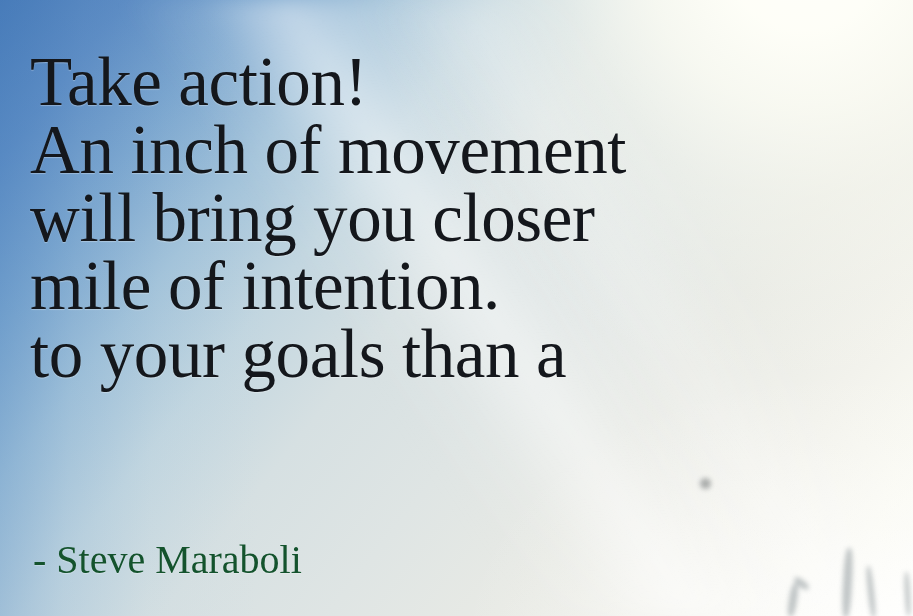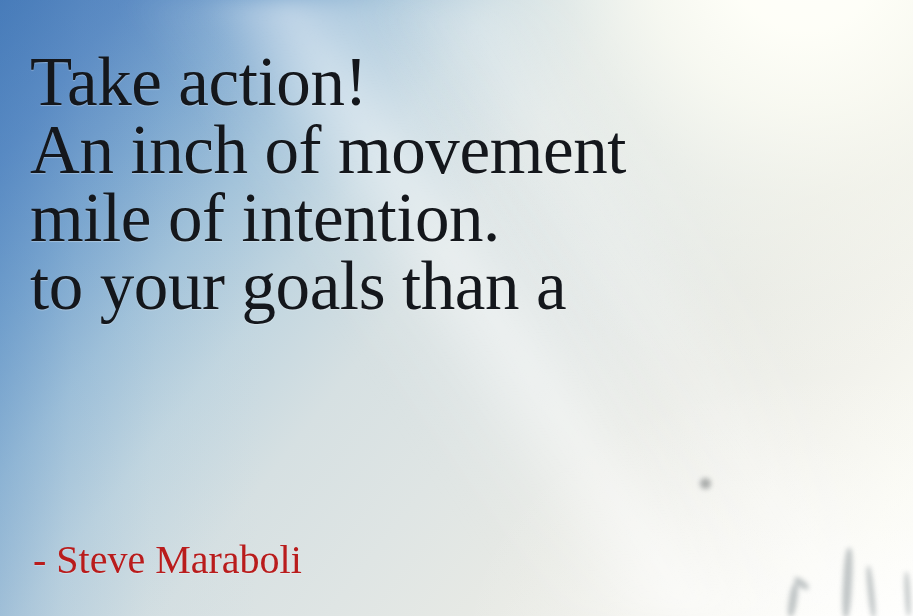--- a/index.html
+++ b/index.html
@@ -127,21 +127,21 @@
     letter-spacing: -0.4px;
     white-space: nowrap;
     text-shadow: 0 1px 1px rgba(255,255,255,0.30);
   }
   #attribution {
     position: absolute;
     left: 33px;
     top: 538px;
     font-size: 40px;
     line-height: 44px;
-    color: #b91c1c;
+    color: #14532d;
     white-space: nowrap;
     text-shadow: 0 1px 1px rgba(255,255,255,0.30);
   }
   
   #cropped-line {
     position: absolute;
     left: 120px;
     top: 598px;
     font-size: 34px;
     line-height: 36px;
@@ -168,20 +168,21 @@
     <div class="twig" style="left:868px; top:566px; width:6px; height:52px; transform:rotate(-6deg);"></div>
     <div class="twig" style="left:789px; top:583px; width:8px; height:34px; transform:rotate(9deg);"></div>
     <div class="twig" style="left:793px; top:580px; width:17px; height:7px; transform:rotate(38deg);"></div>
     <div class="twig" style="left:905px; top:572px; width:5px; height:44px; transform:rotate(-3deg);"></div>
     <div class="twig-dot" style="left:700px; top:478px; width:11px; height:11px; opacity:0.85;"></div>
   </div>
 
   <div id="quote-block">
     <div class="quote-line">Take action!</div>
     <div class="quote-line">An inch of movement</div>
+    <div class="quote-line">will bring you closer</div>
     <div class="quote-line">mile of intention.</div>
     <div class="quote-line">to your goals than a</div>
   </div>
 
   <div id="attribution">- Steve Maraboli</div>
 
   <div id="cropped-line"></div>
 
 </div>
 

